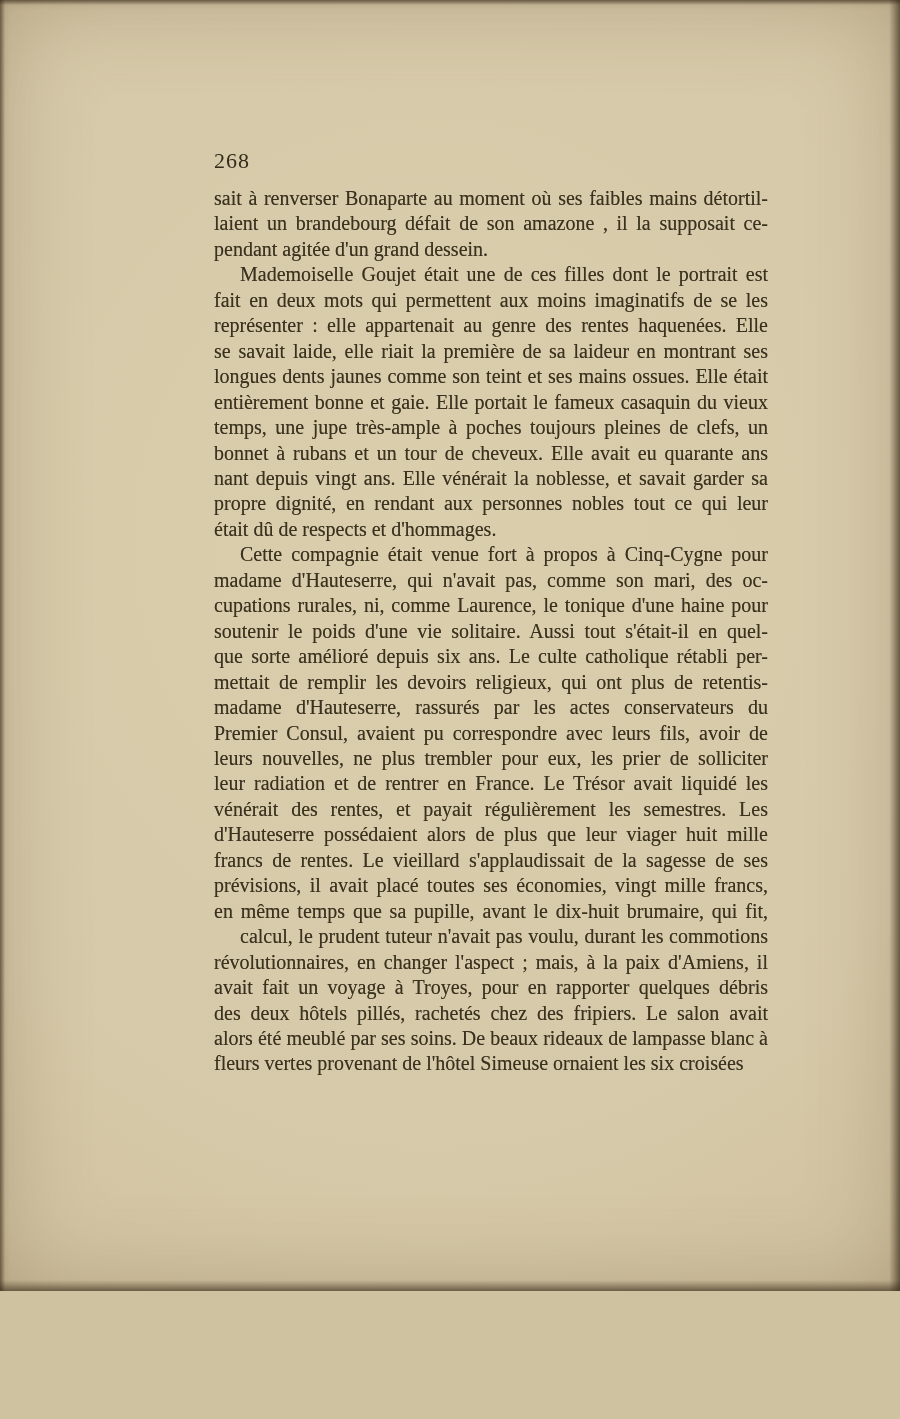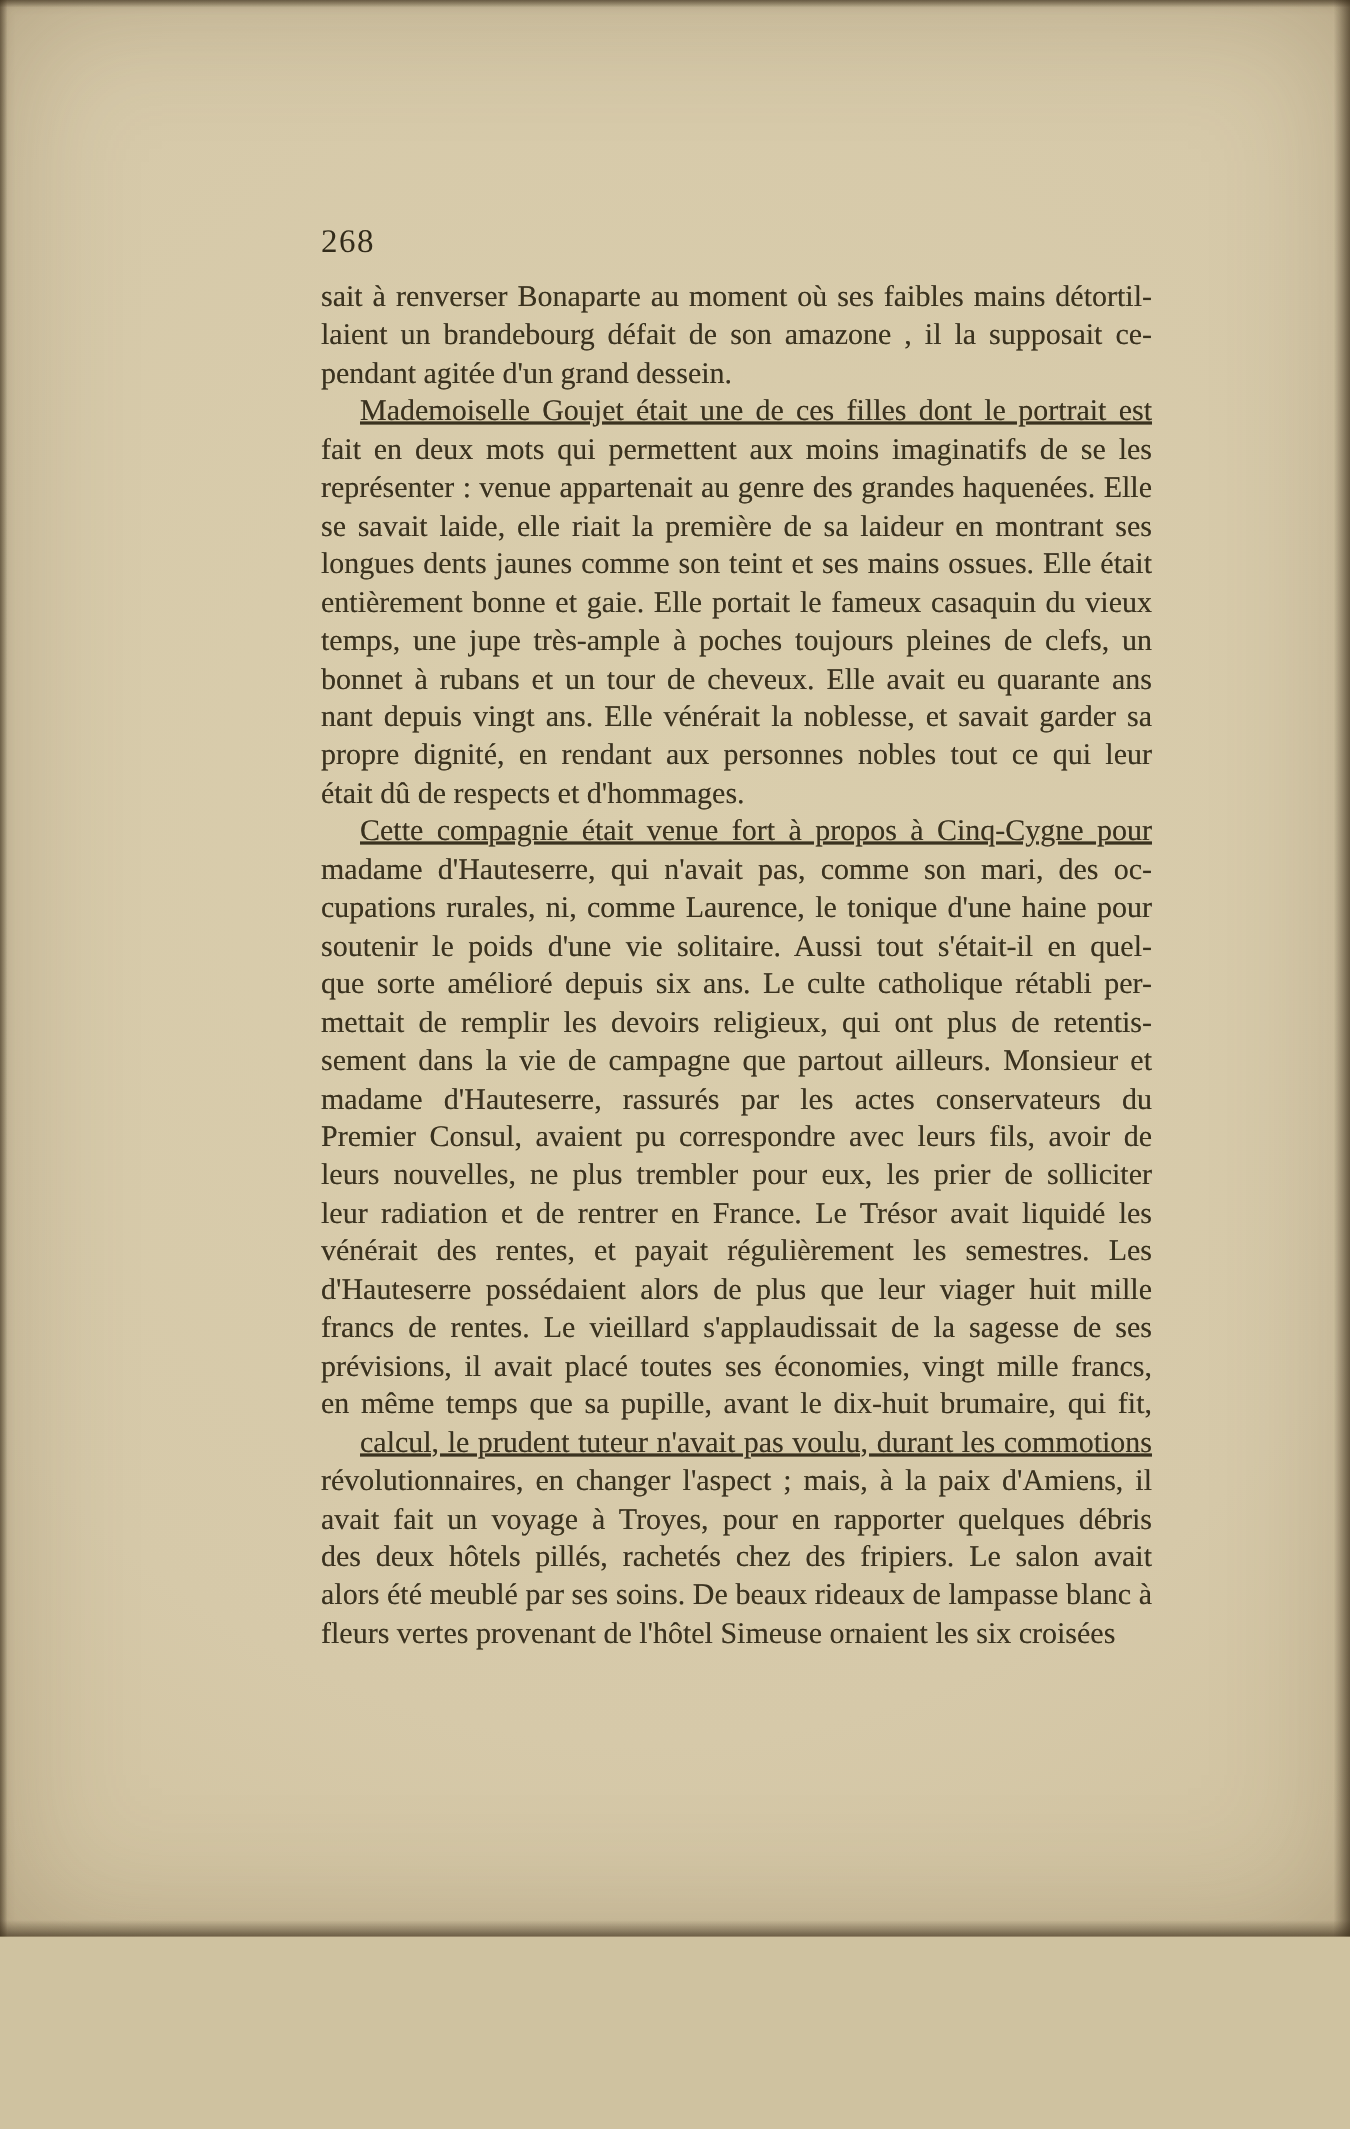--- a/index.html
+++ b/index.html
@@ -34,21 +34,21 @@
     color:#3a321f; padding-right:6px;
     text-shadow:0 0 .4px rgba(58,50,31,.65);
   }
   .pagebody {
     font-size:20px; line-height:25.45px;
     text-shadow:0 0 .4px rgba(58,50,31,.55);
   }
   .para { margin:0; }
   .line { text-align:justify; text-align-last:justify; }
   .line.last { text-align-last:left; }
-  .para.indent .line:first-child { text-indent:26px;text-decoration:underline; }
+  .para.indent .line:first-child { text-indent:26px; }
 </style>
 </head>
 <body>
 
 <div class="scan">
   <div class="edge edge-top"></div>
   <div class="edge edge-left"></div>
   <div class="edge edge-right"></div>
   <div class="edge edge-bottom"></div>
 
@@ -58,38 +58,37 @@
     </div>
     <div class="pagebody">
         <div class="para">
           <div class="line">sait à renverser Bonaparte au moment où ses faibles mains détortil-</div>
           <div class="line">laient un brandebourg défait de son amazone , il la supposait ce-</div>
           <div class="line last">pendant agitée d'un grand dessein.</div>
         </div>
         <div class="para indent">
           <div class="line">Mademoiselle Goujet était une de ces filles dont le portrait est</div>
           <div class="line">fait en deux mots qui permettent aux moins imaginatifs de se les</div>
-          <div class="line">représenter : venue appartenait au genre des grandes haquenées. Elle</div>
+          <div class="line">représenter : elle appartenait au genre des rentes haquenées. Elle</div>
           <div class="line">se savait laide, elle riait la première de sa laideur en montrant ses</div>
           <div class="line">longues dents jaunes comme son teint et ses mains ossues. Elle était</div>
           <div class="line">entièrement bonne et gaie. Elle portait le fameux casaquin du vieux</div>
           <div class="line">temps, une jupe très-ample à poches toujours pleines de clefs, un</div>
           <div class="line">bonnet à rubans et un tour de cheveux. Elle avait eu quarante ans</div>
           <div class="line">nant depuis vingt ans. Elle vénérait la noblesse, et savait garder sa</div>
           <div class="line">propre dignité, en rendant aux personnes nobles tout ce qui leur</div>
           <div class="line last">était dû de respects et d'hommages.</div>
         </div>
         <div class="para indent">
           <div class="line">Cette compagnie était venue fort à propos à Cinq-Cygne pour</div>
           <div class="line">madame d'Hauteserre, qui n'avait pas, comme son mari, des oc-</div>
           <div class="line">cupations rurales, ni, comme Laurence, le tonique d'une haine pour</div>
           <div class="line">soutenir le poids d'une vie solitaire. Aussi tout s'était-il en quel-</div>
           <div class="line">que sorte amélioré depuis six ans. Le culte catholique rétabli per-</div>
           <div class="line">mettait de remplir les devoirs religieux, qui ont plus de retentis-</div>
-          <div class="line">sement dans la vie de campagne que partout ailleurs. Monsieur et</div>
           <div class="line">madame d'Hauteserre, rassurés par les actes conservateurs du</div>
           <div class="line">Premier Consul, avaient pu correspondre avec leurs fils, avoir de</div>
           <div class="line">leurs nouvelles, ne plus trembler pour eux, les prier de solliciter</div>
           <div class="line">leur radiation et de rentrer en France. Le Trésor avait liquidé les</div>
           <div class="line">vénérait des rentes, et payait régulièrement les semestres. Les</div>
           <div class="line">d'Hauteserre possédaient alors de plus que leur viager huit mille</div>
           <div class="line">francs de rentes. Le vieillard s'applaudissait de la sagesse de ses</div>
           <div class="line">prévisions, il avait placé toutes ses économies, vingt mille francs,</div>
           <div class="line">en même temps que sa pupille, avant le dix-huit brumaire, qui fit,</div>
         </div>

